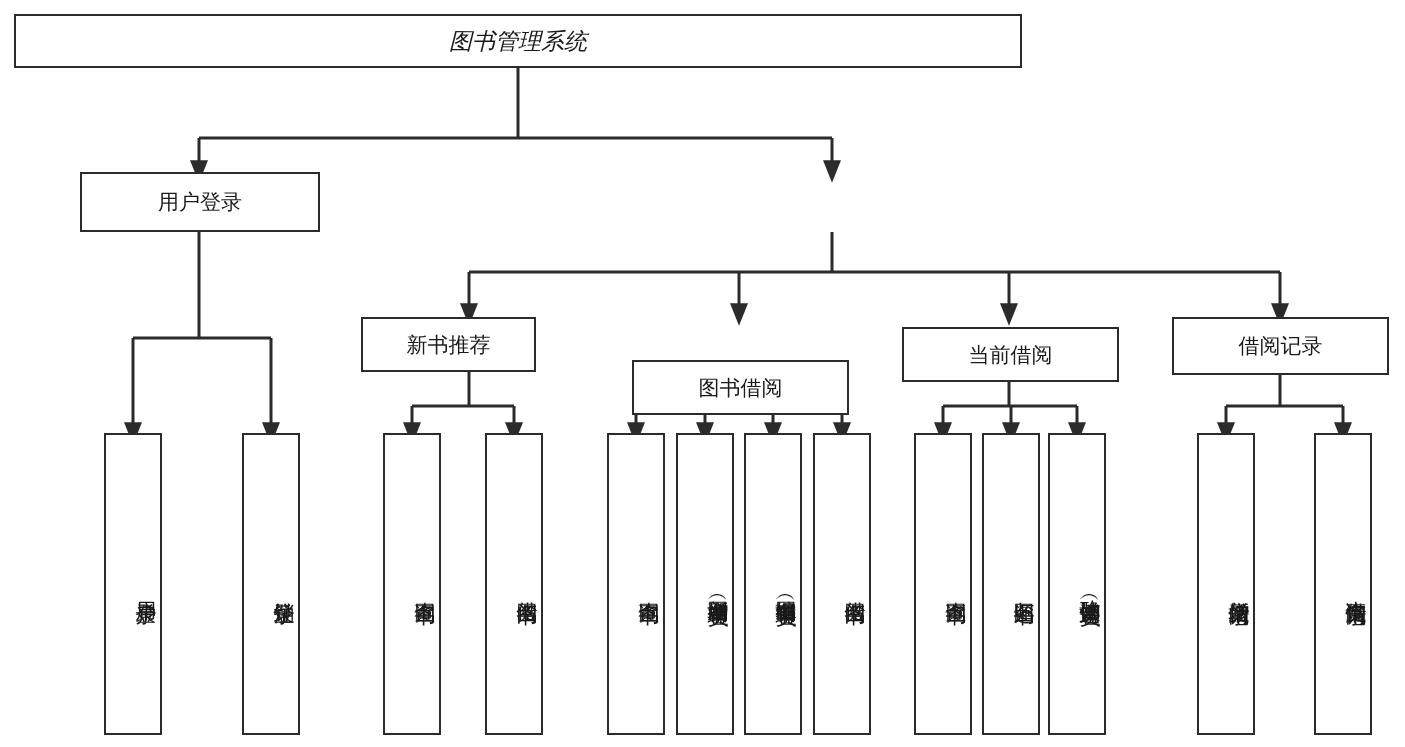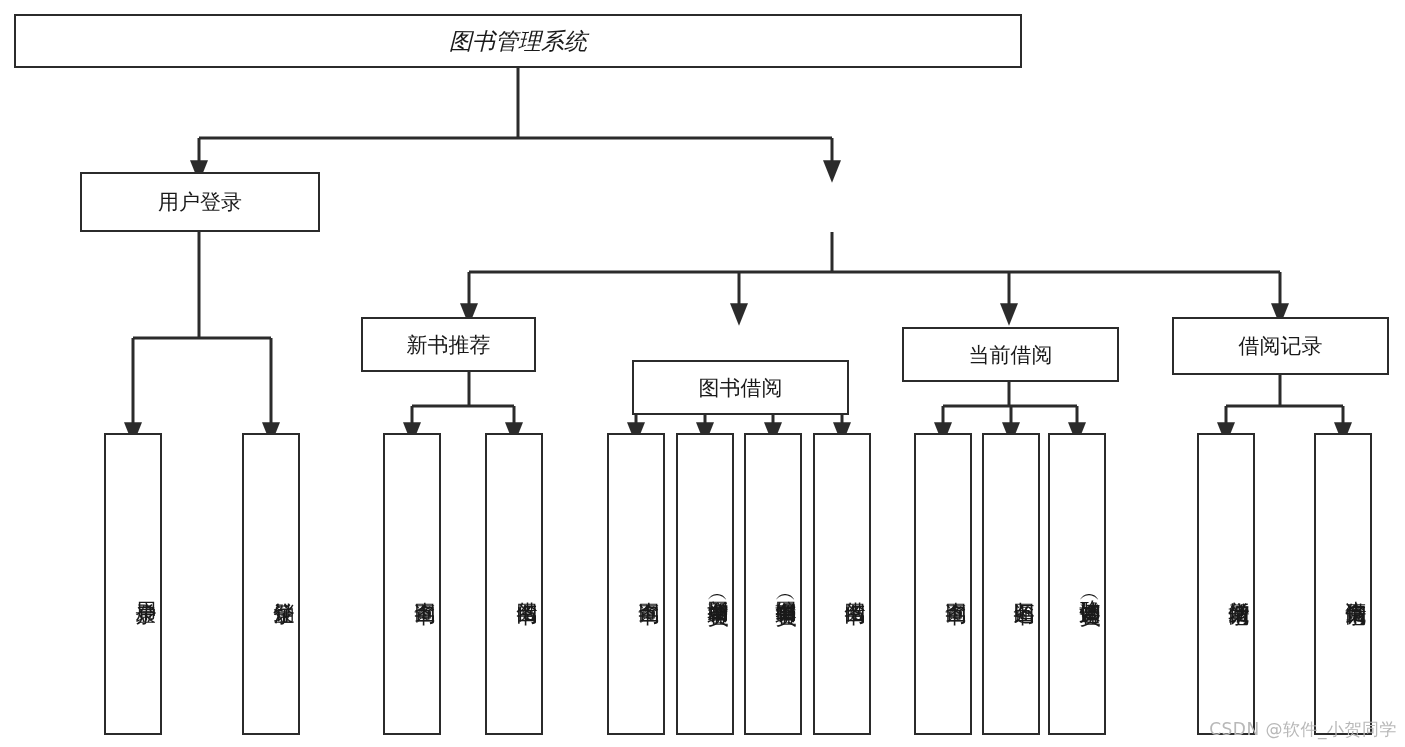--- a/index.html
+++ b/index.html
@@ -186,15 +186,14 @@
     <span class="leaf-text">确认归还（管理员）</span>
   </div>
 
   <div class="node leaf" style="left:1197px; top:433px; width:58px; height:302px;">
     <span class="leaf-text">新增借阅记录</span>
   </div>
   <div class="node leaf" style="left:1314px; top:433px; width:58px; height:302px;">
     <span class="leaf-text">查询借阅记录</span>
   </div>
 
-  <div class="watermark">CSDN @软件_小贺同学</div>
 
 </div>
 
 </body></html>

